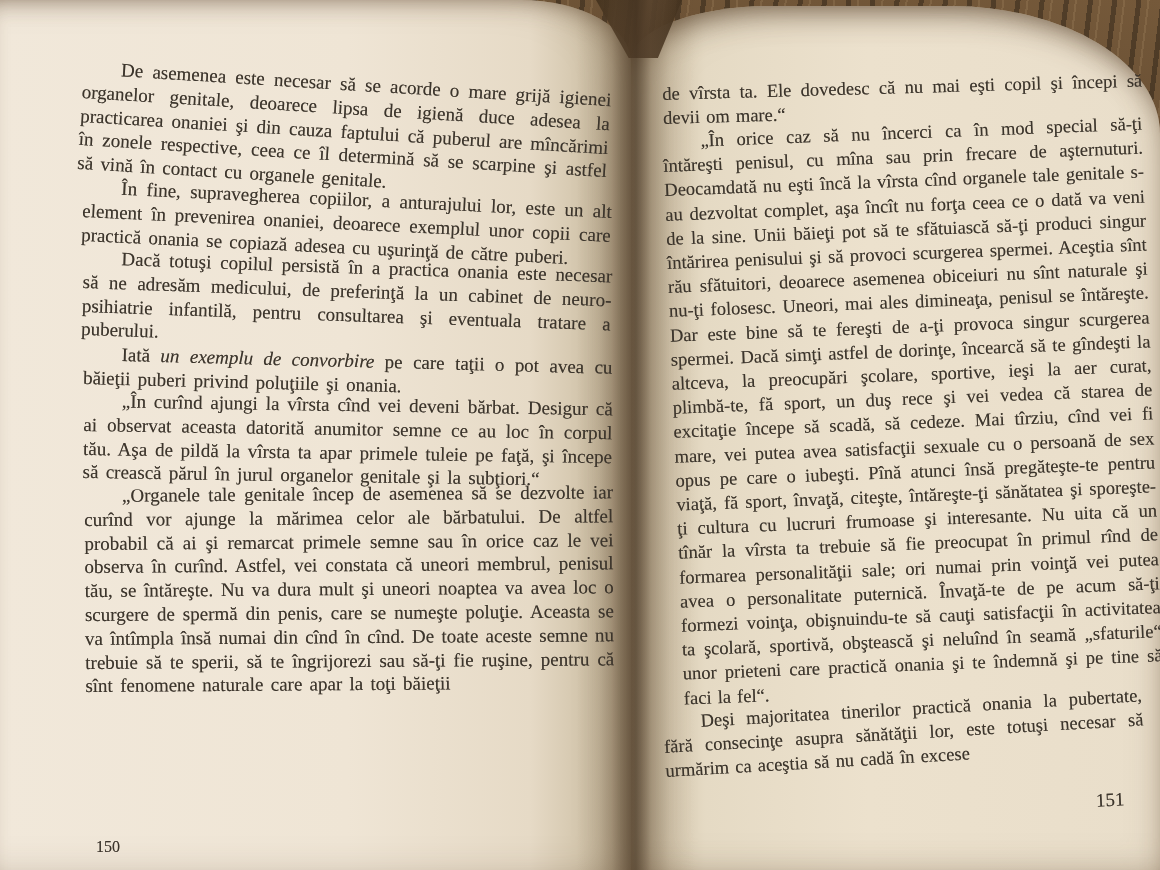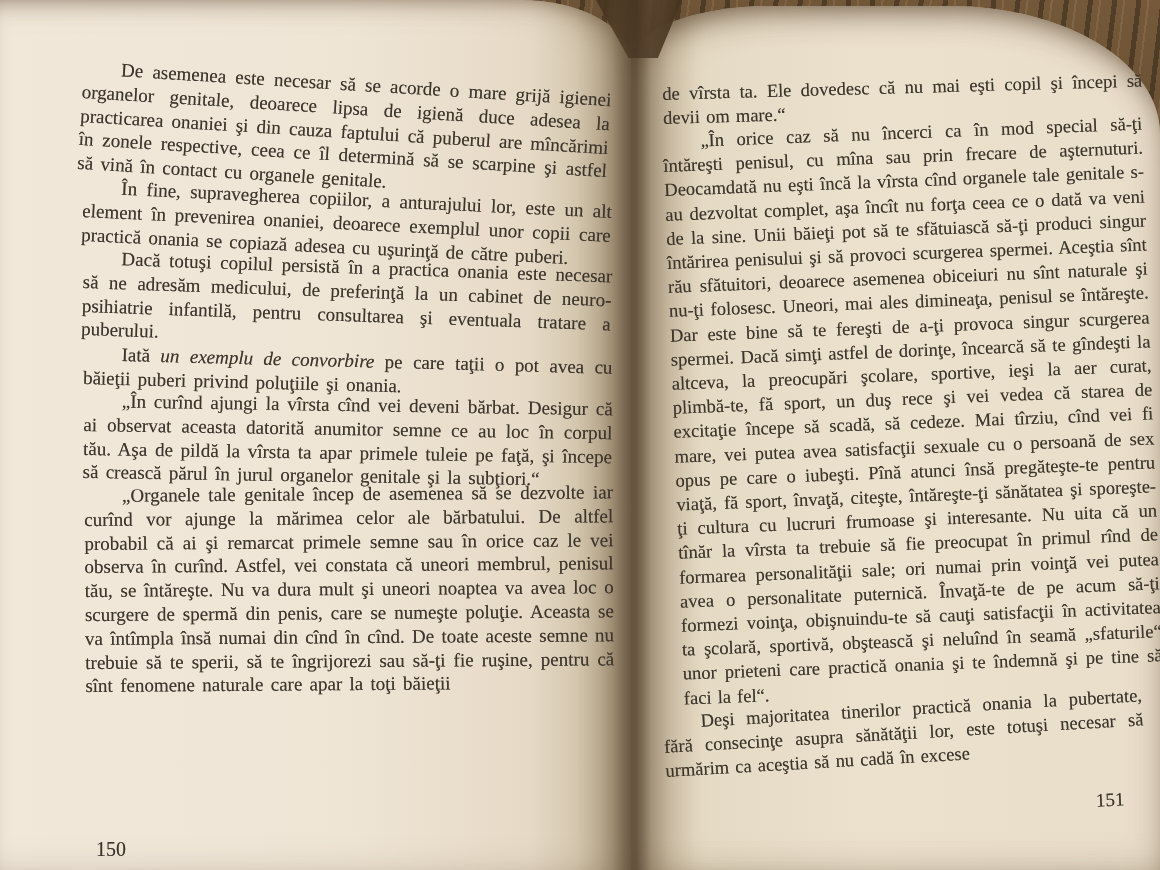--- a/index.html
+++ b/index.html
@@ -60,21 +60,21 @@
   #text-right{
     position:absolute;left:662px;top:82px;width:480px;
     font-size:18.5px;line-height:24.2px;word-spacing:1.5px;
   }
   #text-right p{transform-origin:0 0;}
   #text-right p:nth-of-type(1){transform:rotate(-1.6deg);text-indent:0;}
   #text-right p:nth-of-type(2){transform:rotate(-2.2deg);}
   #text-right p:nth-of-type(3){transform:rotate(-3.3deg);}
   .italic{font-style:italic;}
   .page-number{position:absolute;color:#3c352c;text-shadow:0 0 0.5px rgba(60,53,44,0.55);}
-  #page-number-left{left:96px;top:838px;font-size:20px;}
+  #page-number-left{left:96px;top:838px;font-size:16px;}
   #page-number-right{left:1096px;top:789px;font-size:19px;transform:rotate(-3deg);}
 </style>
 </head>
 <body>
 
 <div id="photo">
 
   <div id="page-left" class="page"></div>
   <div id="page-right" class="page"></div>
   <div id="gutter-notch"></div>

